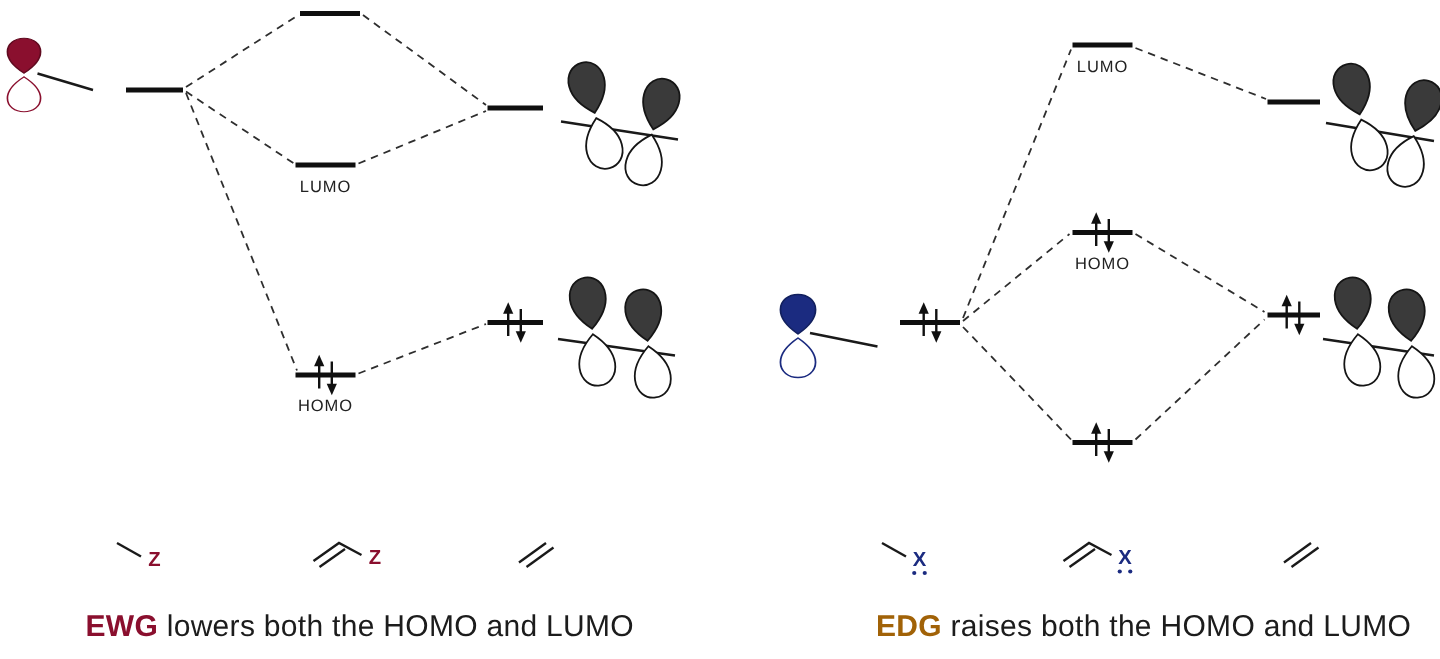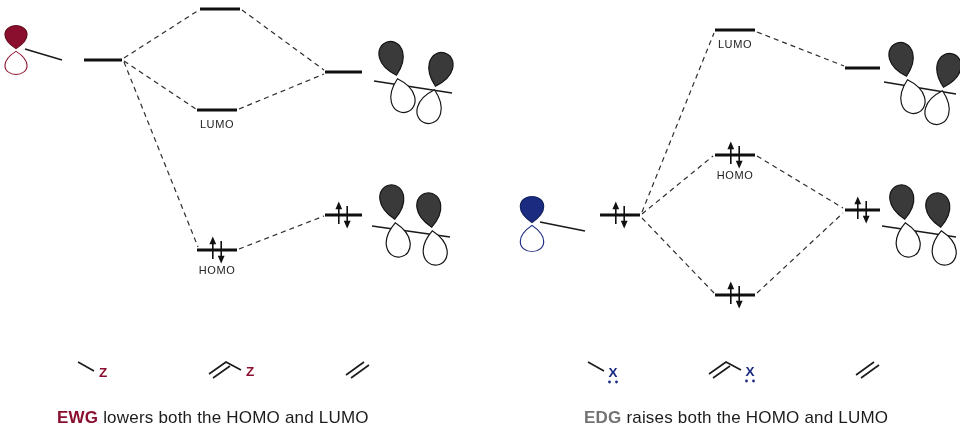--- a/index.html
+++ b/index.html
@@ -2,24 +2,24 @@
 <html><head>
 <meta charset="utf-8">
 <style>
   * { margin:0; padding:0; box-sizing:border-box; }
   html,body { background:#ffffff; }
   body { width:960px; height:439px; overflow:hidden; font-family:"Liberation Sans", sans-serif; }
   .page { position:relative; width:960px; height:439px; background:#ffffff; }
   .panel { position:absolute; top:0; }
   #panel-left  { left:0; }
   #panel-right { left:480px; }
-  .caption { position:absolute; top:408px; font-size:17px; line-height:20px; color:#1c1c1c; letter-spacing:0.2px; white-space:pre; }
+  .caption { position:absolute; top:408px; font-size:20px; line-height:20px; color:#1c1c1c; letter-spacing:0.2px; white-space:pre; }
   .caption .term { font-weight:700; }
   .term-red  { color:#8a0f2e; }
-  .term-blue { color:#737373; }
+  .term-blue { color:#a16207; }
   svg text { font-family:"Liberation Sans", sans-serif; }
   .mo-label  { font-size:11px; fill:#222222; letter-spacing:0.6px; }
   .sub-label { font-size:13.5px; font-weight:700; }
   .sub-red   { fill:#8a0f2e; }
   .sub-blue  { fill:#1b2b80; }
   .level  { stroke:#0f0f0f; stroke-width:3.2; }
   .dash   { stroke:#2e2e2e; stroke-width:1.2; stroke-dasharray:5 4; fill:none; }
   .stick  { stroke:#1a1a1a; stroke-width:1.6; fill:none; }
   .struct { stroke:#1a1a1a; stroke-width:1.6; fill:none; }
 </style>

